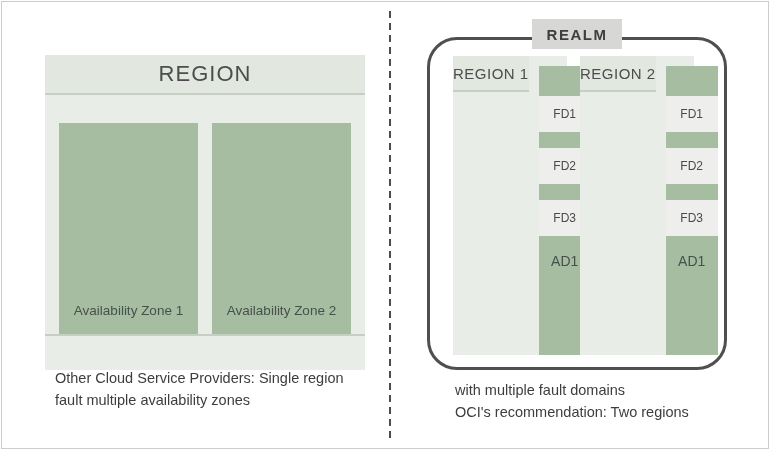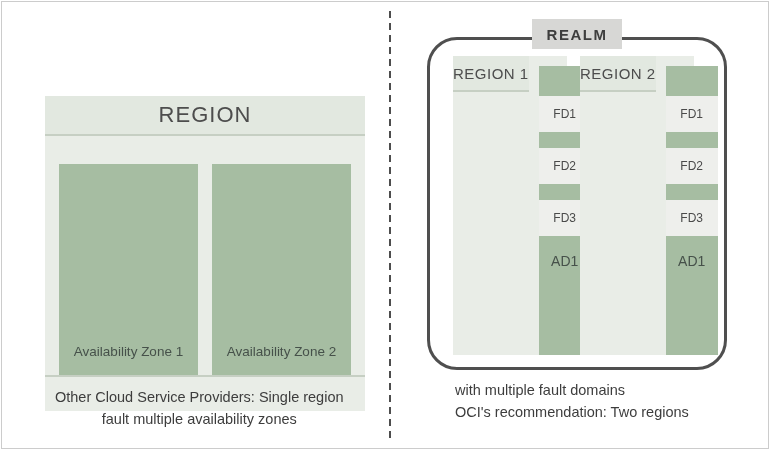--- a/index.html
+++ b/index.html
@@ -13,21 +13,21 @@
   .frame{
     position:absolute;left:1px;top:1px;right:1px;bottom:1px;
     border:1px solid #cccccc;
     pointer-events:none;
   }
 
   
   .region-box{
     position:absolute;left:45px;top:55px;width:320px;height:315px;
     background:#e9ede7;
-    display:flex;flex-direction:column;margin-top:41px;
+    display:flex;flex-direction:column;
   }
   .region-header{
     height:40px;flex:none;
     background:#e2e8e0;
     border-bottom:2px solid #c6cfc3;
     display:flex;align-items:center;justify-content:center;
     font-size:22px;letter-spacing:1px;color:#4d4d4d;
   }
   .region-body{
     flex:1;display:flex;gap:14px;
@@ -44,21 +44,21 @@
   .region-footer{
     height:36px;flex:none;
     border-top:2px solid #c6cfc3;
   }
 
   
   .caption{
     position:absolute;
     font-size:14.5px;line-height:1.5;color:#3d3d3d;
   }
-  .caption-left{left:55px;top:387px;text-align:center;}
+  .caption-left{left:55px;top:368px;}
   .caption-right{left:455px;top:380px;}
 
   
   .divider{
     position:absolute;left:389px;top:11px;width:2px;height:427px;
     background:repeating-linear-gradient(to bottom,
       #4d4d4d 0px,#4d4d4d 7px,transparent 7px,transparent 12px);
   }
 
   

